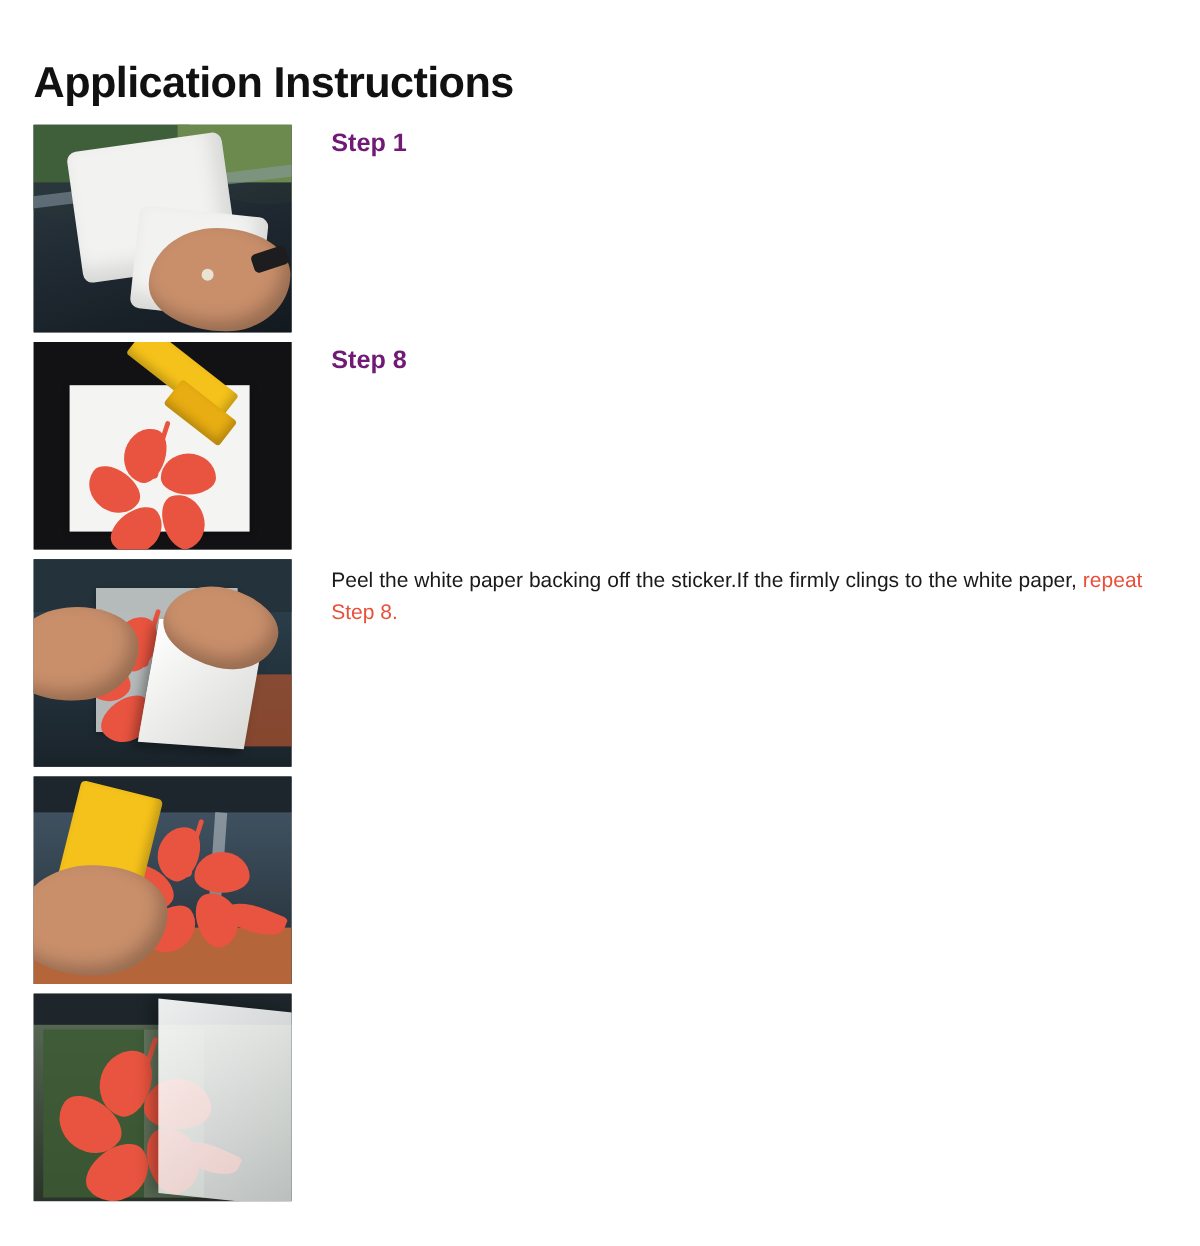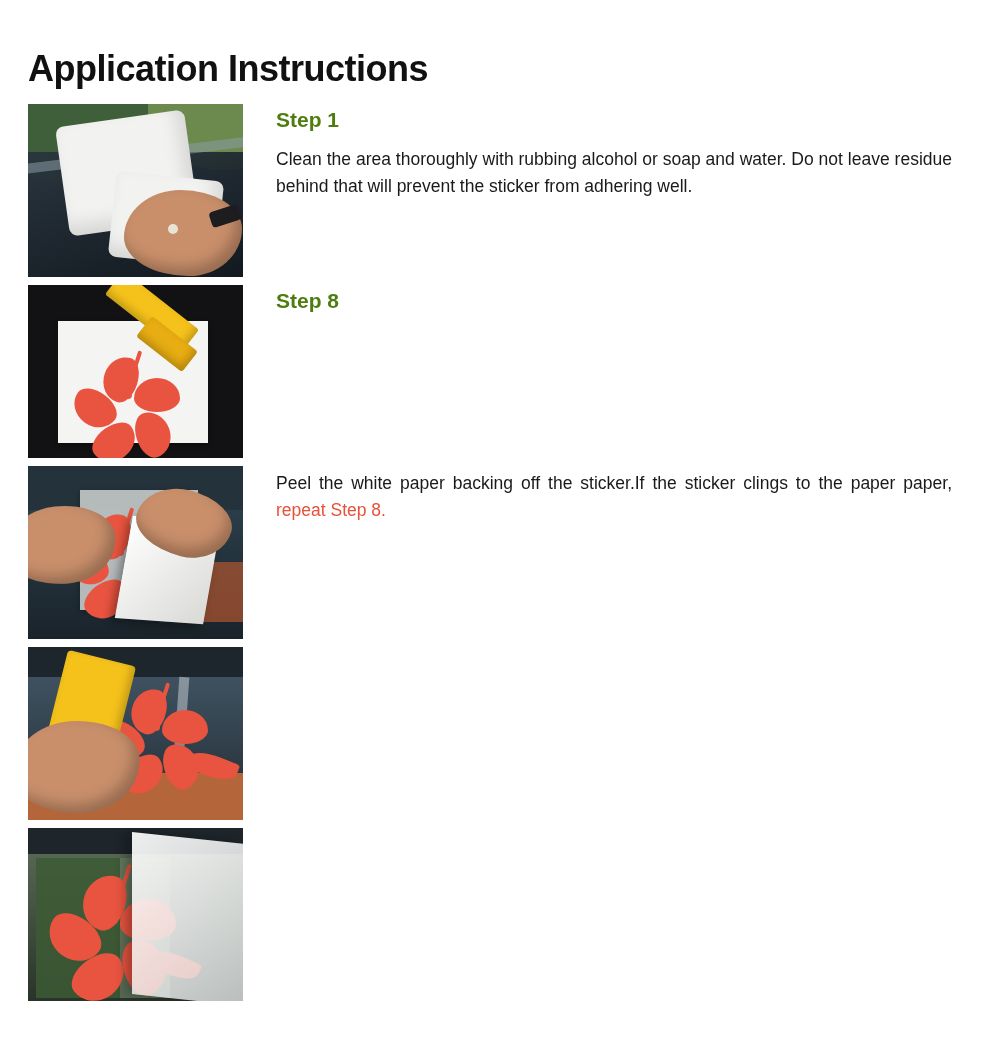--- a/index.html
+++ b/index.html
@@ -52,21 +52,21 @@
     border: 0;
   }
   .step-body {
     flex: 1 1 auto;
     padding-left: 33px;
     padding-top: 4px;
   }
   .step-label {
     font-size: 21px;
     font-weight: bold;
-    color: #4d7c0f;
+    color: #701a75;
     margin: 0 0 14px 0;
     letter-spacing: 0px;
   }
   .step-text {
     font-size: 17.5px;
     line-height: 1.55;
     color: #1a1a1a;
     text-align: justify;
     text-justify: inter-word;
     margin: 0;
@@ -182,21 +182,20 @@
         <div class="glass" style="height:72%;"></div>
         <div class="glass-edge" style="top:26%;"></div>
         <div class="cloth" style="left:34px;top:14px;width:130px;height:110px;transform:rotate(-8deg);"></div>
         <div class="cloth" style="left:84px;top:72px;width:108px;height:86px;transform:rotate(6deg);"></div>
         <div class="hand" style="left:96px;top:86px;width:118px;height:86px;"></div>
         <div style="position:absolute;left:182px;top:104px;width:30px;height:16px;background:#1d1d1f;border-radius:4px;transform:rotate(-18deg);"></div>
         <div style="position:absolute;left:140px;top:120px;width:10px;height:10px;background:#e9e3d4;border-radius:50%;"></div>
       </div>
       <div class="step-body">
         <div class="step-label">Step 1</div>
-        <p class="step-text"><span>Clean the area thoroughly with rubbing alcohol or soap and water. Do not leave residue behind that will prevent the sticker from adhering well.</span></p>
       </div>
     </div>
 
     <div class="step-row">
       <div class="thumb">
         <div style="position:absolute;inset:0;background:#121214;"></div>
         <div class="paper" style="left:30px;top:36px;width:150px;height:122px;"></div>
         <div class="flower" style="left:100px;top:110px;">
           <div class="petal" style="transform:rotate(0deg) translate(6px,-17px);"></div>
           <div class="petal" style="transform:rotate(72deg) translate(6px,-17px);"></div>
@@ -227,21 +226,21 @@
           <div class="petal" style="transform:rotate(216deg) translate(6px,-17px);"></div>
           <div class="petal" style="transform:rotate(288deg) translate(6px,-17px);"></div>
           <div class="flower-center"></div>
           <div class="stamen"></div>
         </div>
         <div class="paper-lift" style="left:96px;top:52px;width:88px;height:104px;transform:rotate(10deg) skewY(-6deg);"></div>
         <div class="hand" style="left:-22px;top:40px;width:110px;height:78px;transform:rotate(-6deg);"></div>
         <div class="hand" style="left:108px;top:24px;width:96px;height:66px;transform:rotate(14deg);"></div>
       </div>
       <div class="step-body">
-        <p class="step-text"><span>Peel the white paper backing off the sticker.If the sticker clings to the paper paper, </span><span class="accent">repeat Step 8.</span></p>
+        <p class="step-text"><span>Peel the white paper backing off the sticker.If the firmly clings to the white paper, </span><span class="accent">repeat Step 8.</span></p>
       </div>
     </div>
 
     <div class="step-row">
       <div class="thumb">
         <div style="position:absolute;inset:0;background:linear-gradient(180deg,#45596a,#222c33);"></div>
         <div style="position:absolute;left:0;top:0;width:215px;height:30px;background:#1d262c;"></div>
         <div style="position:absolute;left:0;top:126px;width:215px;height:47px;background:#b4653a;"></div>
         <div style="position:absolute;left:148px;top:30px;width:10px;height:96px;background:#cfd6da;opacity:.5;transform:rotate(4deg);"></div>
         <div class="flower" style="left:128px;top:80px;">

